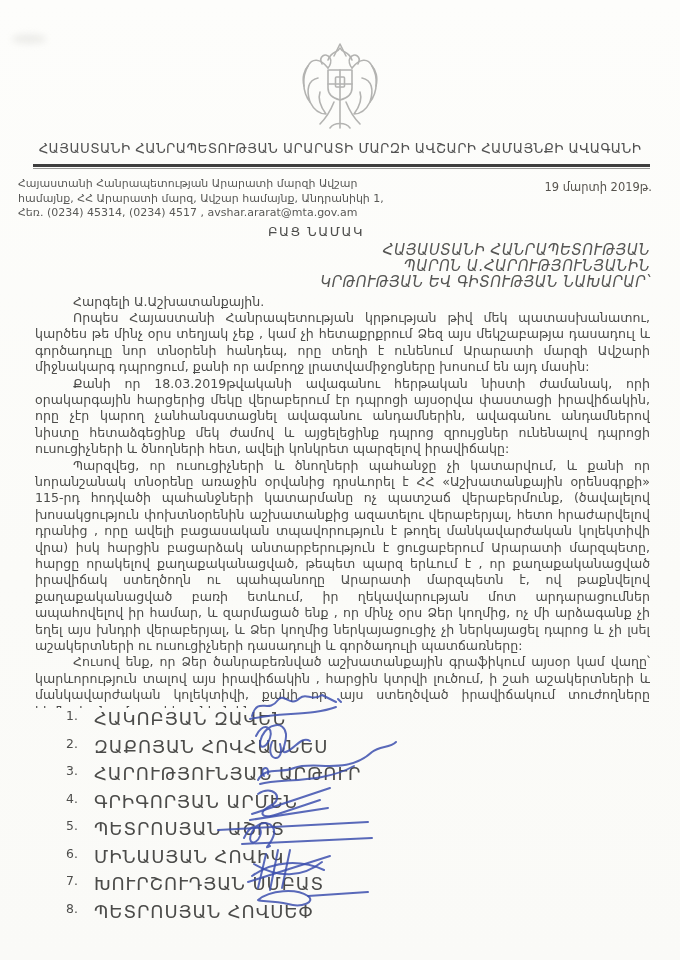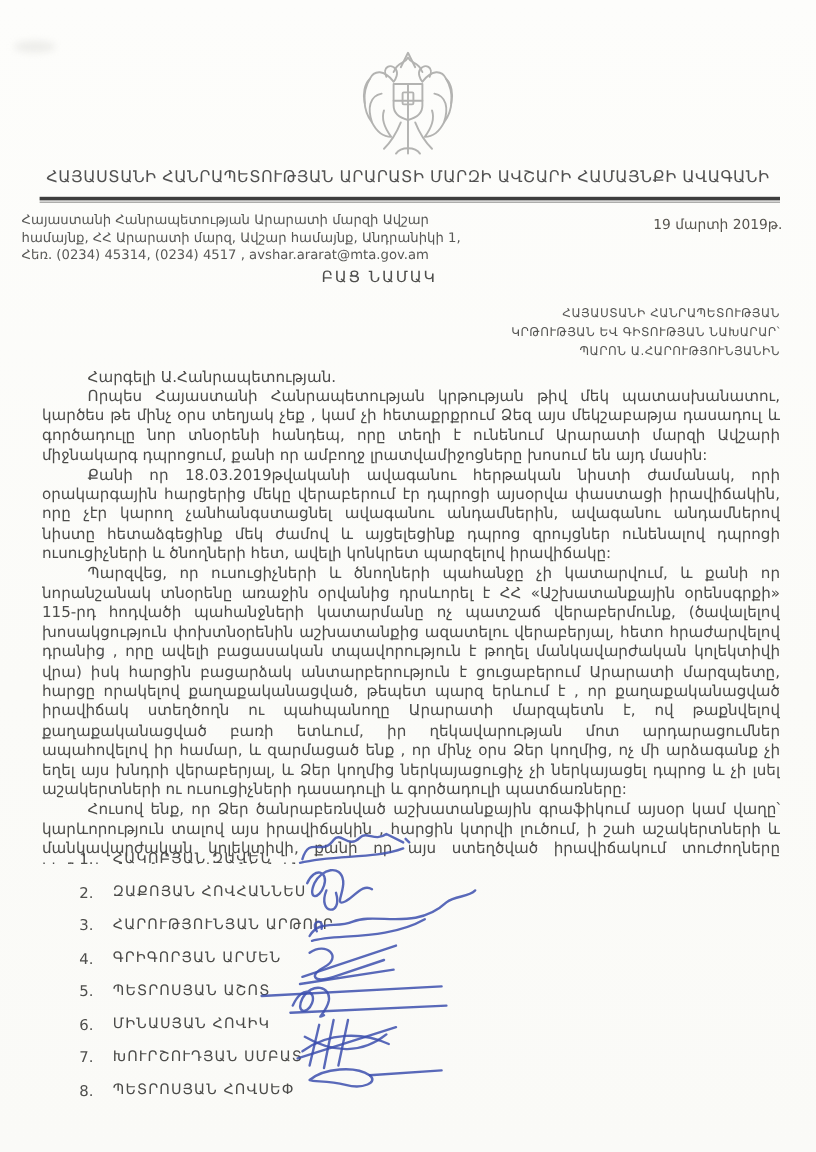--- a/index.html
+++ b/index.html
@@ -19,32 +19,32 @@
   }
   .rule{margin:8px 30px 0 33px;height:1px;border-top:3px solid #3e3e3e;border-bottom:1px solid #9a9a98;}
   .info-row{display:flex;justify-content:space-between;margin:8px 28px 0 18px;}
   .sender{font-size:11px;line-height:14.5px;color:#585856;max-width:380px;}
   .date{font-size:11.5px;color:#57544e;padding-top:3px;white-space:nowrap;}
   .letter-type{
     text-align:center;margin-top:3px;font-size:13px;letter-spacing:1.5px;color:#4e4e4c;
     transform:translateX(-24px);
   }
   .addressee{
-    text-align:right;margin:15px 30px 0 0;font-size:10px;line-height:16px;
-    letter-spacing:.4px;color:#565654;
+    text-align:right;margin:3px 30px 0 0;font-size:15px;line-height:16px;
+    letter-spacing:.4px;color:#565654;font-style:italic;
   }
   .body-text{
     margin:4px 30px 0 35px;font-size:12.6px;line-height:16.4px;
     text-align:justify;color:#4c4c4a;height:414px;overflow:hidden;
   }
   .body-text p{margin:0;text-indent:38px;}
   .signers{position:absolute;left:66px;top:708px;}
   .signer{display:flex;height:27.5px;align-items:flex-start;}
   .signer .num{width:28px;font-size:12.4px;color:#4e4e4c;}
-  .signer .name{font-size:12px;letter-spacing:.9px;color:#4b4b49;}
+  .signer .name{font-size:18px;letter-spacing:.9px;color:#4b4b49;}
   .sig-overlay{position:absolute;left:200px;top:686px;width:440px;height:240px;pointer-events:none;}
   .sig-overlay path{fill:none;stroke:#3c4fae;stroke-width:2;stroke-linecap:round;stroke-linejoin:round;opacity:.85;}
   .emblem svg path, .emblem svg rect, .emblem svg line{fill:none;stroke:#9b9b99;stroke-width:1.6;stroke-linecap:round;stroke-linejoin:round;}
 </style>
 </head>
 <body>
 
 <div class="sheet">
 
   <div class="smudge"></div>
@@ -87,26 +87,26 @@
       <div>համայնք,    ՀՀ Արարատի մարզ, Ավշար համայնք, Անդրանիկի 1,</div>
       <div>Հեռ. (0234) 45314, (0234) 4517 , avshar.ararat@mta.gov.am</div>
     </div>
     <div class="date">19 մարտի 2019թ.</div>
   </div>
 
   <div class="letter-type">ԲԱՑ ՆԱՄԱԿ</div>
 
   <div class="addressee">
     <div>ՀԱՅԱՍՏԱՆԻ ՀԱՆՐԱՊԵՏՈՒԹՅԱՆ</div>
+    <div>ՊԱՐՈՆ  Ա.ՀԱՐՈՒԹՅՈՒՆՅԱՆԻՆ</div>
     <div>ԿՐԹՈՒԹՅԱՆ ԵՎ ԳԻՏՈՒԹՅԱՆ ՆԱԽԱՐԱՐ՝</div>
-    <div>ՊԱՐՈՆ  Ա.ՀԱՐՈՒԹՅՈՒՆՅԱՆԻՆ</div>
   </div>
 
   <div class="body-text">
-    <p>Հարգելի Ա.Հանրապետության.</p>
+    <p>Հարգելի Ա.Աշխատանքային.</p>
     <p>Որպես Հայաստանի Հանրապետության կրթության թիվ մեկ պատասխանատու, կարծես թե մինչ օրս տեղյակ չեք , կամ չի հետաքրքրում Ձեզ այս մեկշաբաթյա դասադուլ և գործադուլը նոր տնօրենի հանդեպ, որը տեղի է ունենում Արարատի մարզի Ավշարի միջնակարգ դպրոցում, քանի որ ամբողջ լրատվամիջոցները խոսում են այդ մասին:</p>
     <p>Քանի որ 18.03.2019թվականի ավագանու հերթական նիստի ժամանակ, որի օրակարգային հարցերից մեկը վերաբերում էր  դպրոցի այսօրվա փաստացի իրավիճակին, որը չէր կարող  չանհանգստացնել ավագանու անդամներին, ավագանու անդամներով նիստը հետաձգեցինք մեկ ժամով և այցելեցինք դպրոց զրույցներ ունենալով դպրոցի ուսուցիչների և ծնողների հետ, ավելի կոնկրետ պարզելով իրավիճակը:</p>
     <p>Պարզվեց, որ ուսուցիչների և ծնողների պահանջը չի կատարվում, և քանի որ նորանշանակ տնօրենը առաջին օրվանից դրսևորել է ՀՀ «Աշխատանքային օրենսգրքի» 115-րդ հոդվածի պահանջների կատարմանը ոչ պատշաճ վերաբերմունք, (ծավալելով խոսակցություն փոխտնօրենին աշխատանքից ազատելու վերաբերյալ, հետո հրաժարվելով դրանից , որը ավելի բացասական տպավորություն է թողել մանկավարժական կոլեկտիվի վրա) իսկ հարցին բացարձակ անտարբերություն է ցուցաբերում Արարատի մարզպետը, հարցը որակելով քաղաքականացված, թեպետ պարզ երևում է , որ քաղաքականացված իրավիճակ ստեղծողն ու պահպանողը Արարատի մարզպետն է, ով թաքնվելով քաղաքականացված բառի ետևում, իր ղեկավարության մոտ արդարացումներ ապահովելով  իր համար, և զարմացած ենք , որ մինչ օրս Ձեր կողմից, ոչ մի արձագանք չի եղել այս խնդրի վերաբերյալ, և Ձեր կողմից  ներկայացուցիչ չի ներկայացել դպրոց և չի լսել աշակերտների ու  ուսուցիչների դասադուլի և գործադուլի պատճառները:</p>
     <p>Հուսով ենք, որ Ձեր ծանրաբեռնված աշխատանքային գրաֆիկում այսօր կամ վաղը՝ կարևորություն տալով այս իրավիճակին ,  հարցին կտրվի լուծում, ի շահ աշակերտների և մանկավարժական կոլեկտիվի, քանի որ այս ստեղծված իրավիճակում տուժողները հիմնականում աշակերտներն են:</p>
 
   </div>
 
   <div class="signers">
     <div class="signer">
       <span class="num">1.</span>

